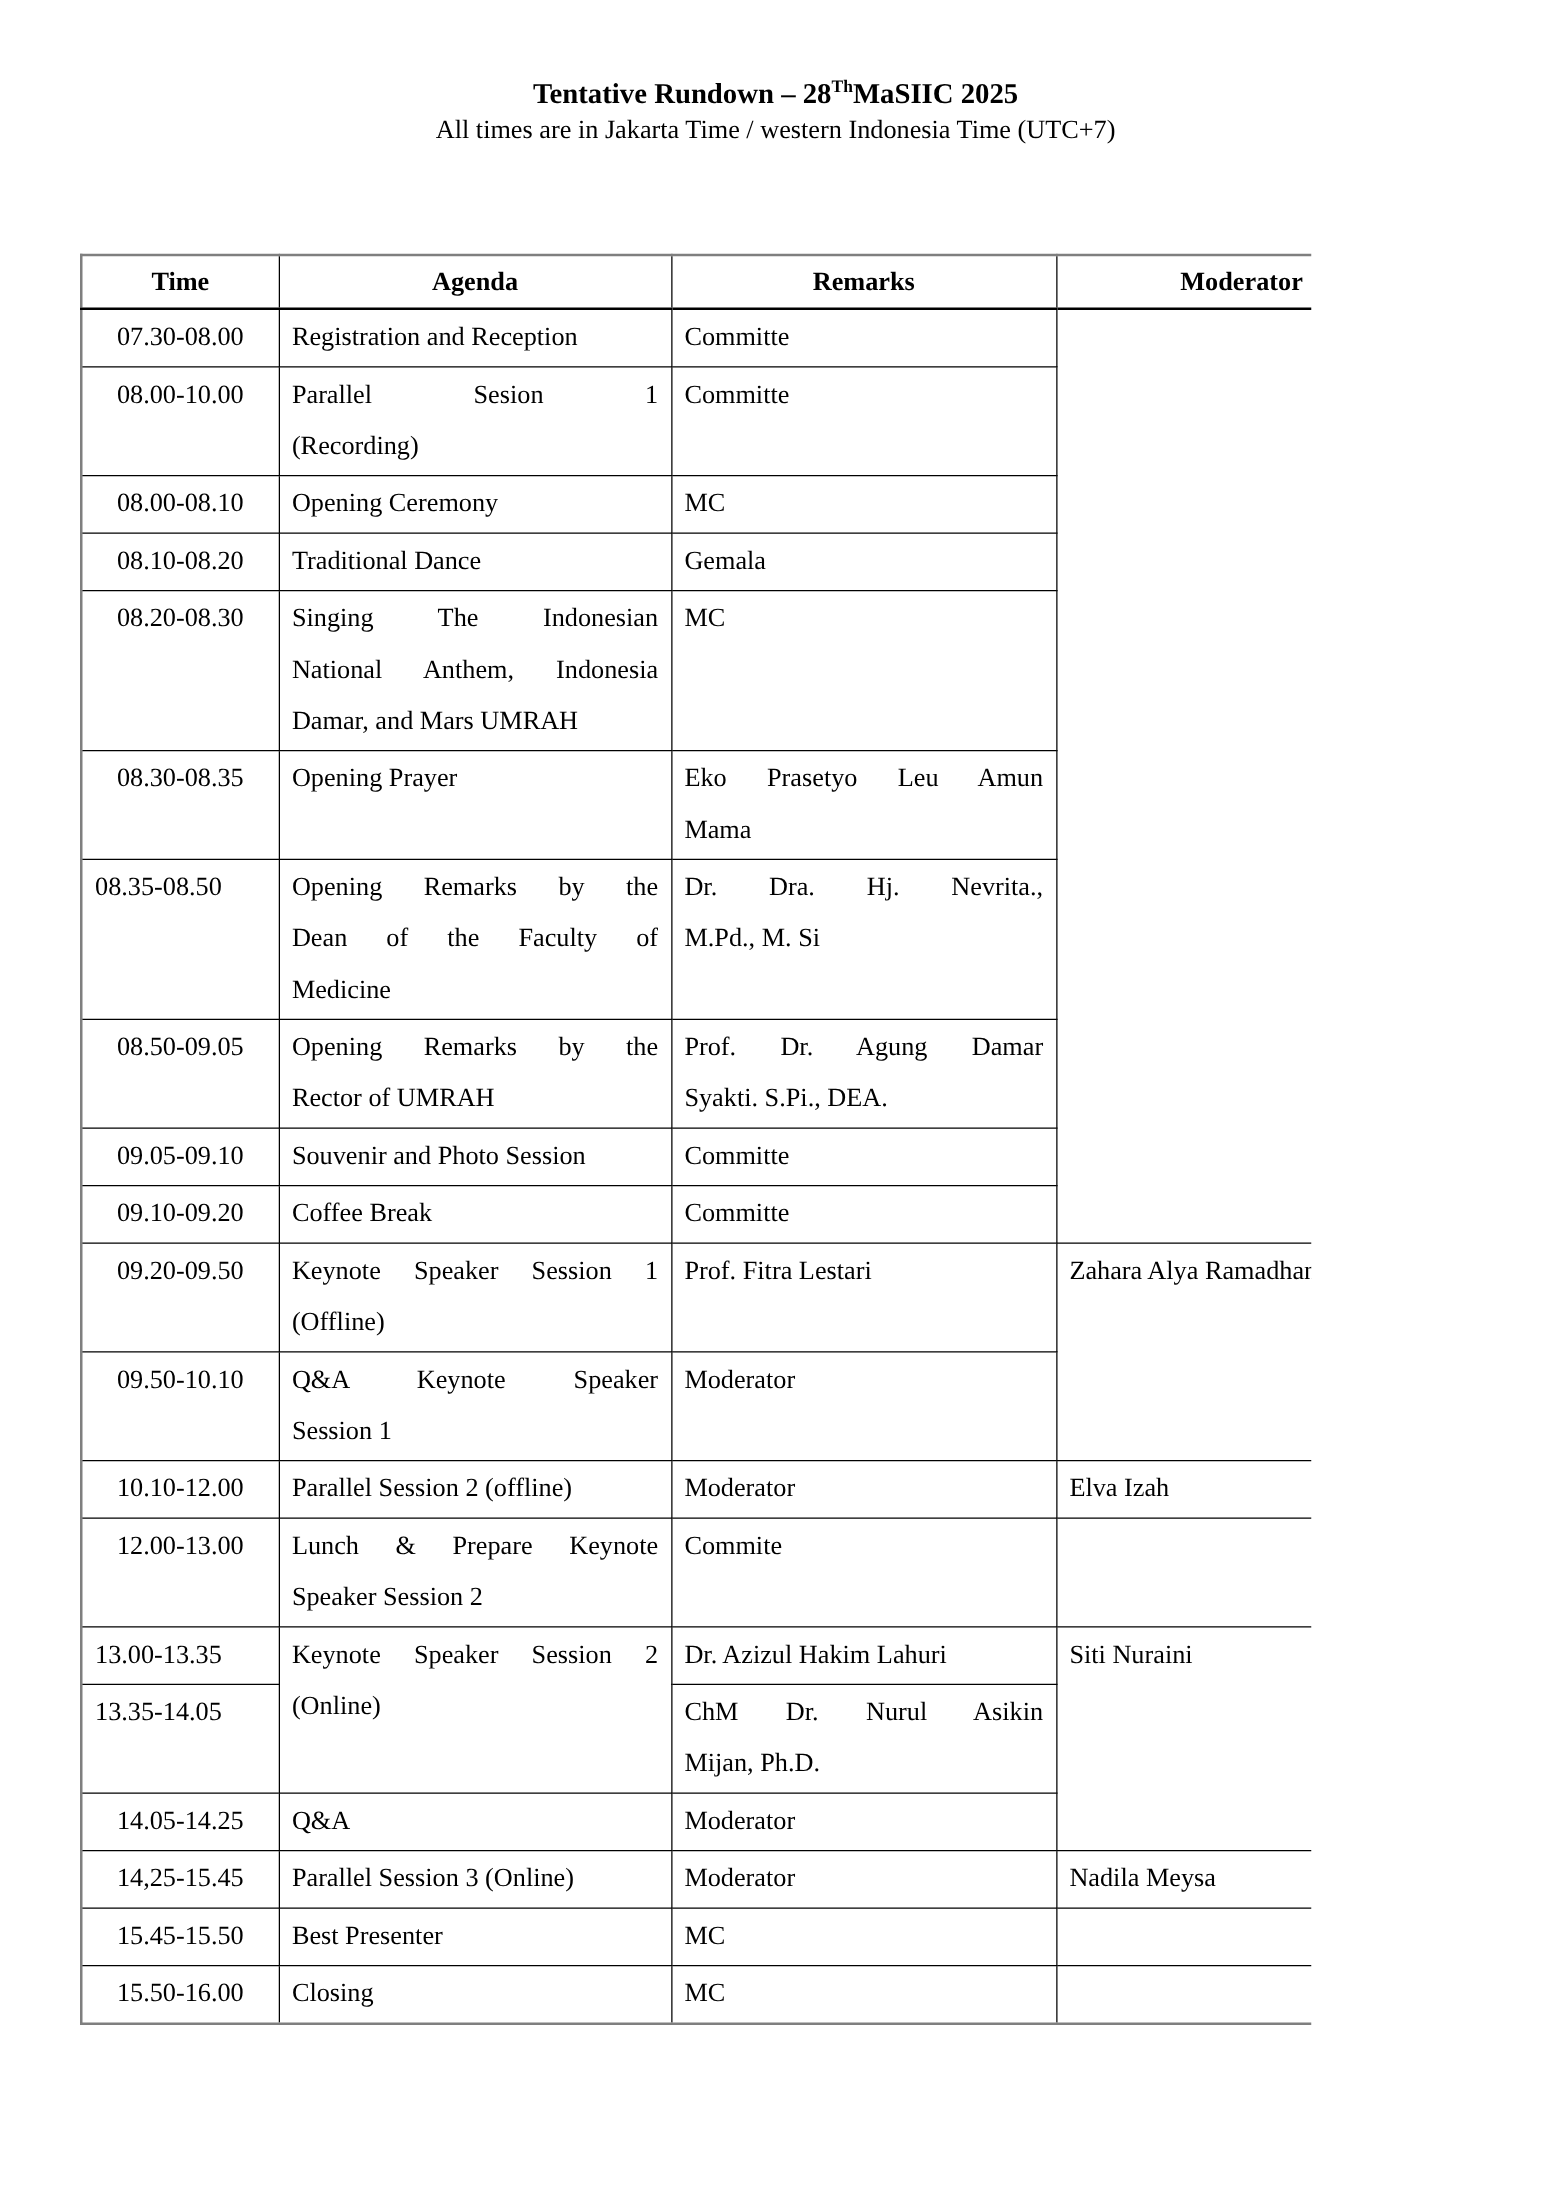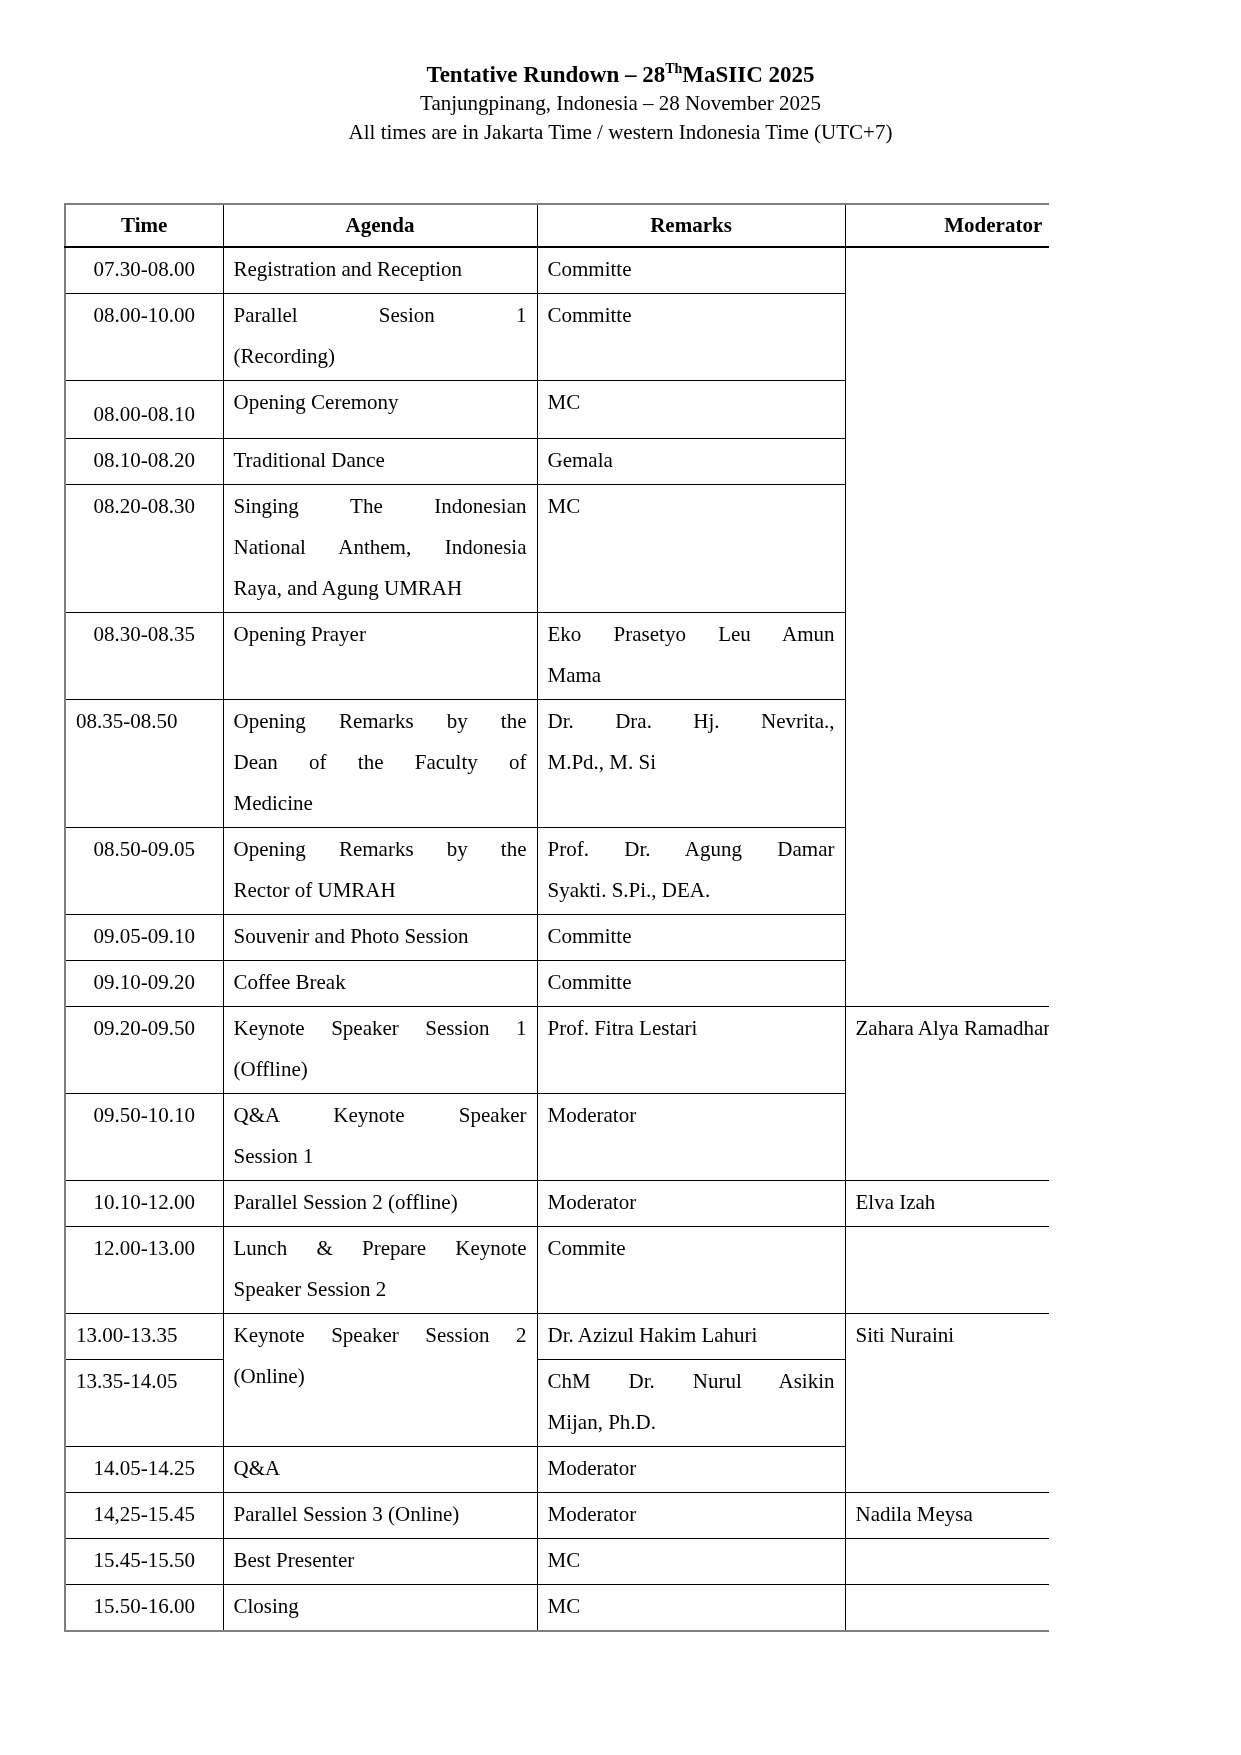--- a/index.html
+++ b/index.html
@@ -76,21 +76,20 @@
     text-align-last: justify;
   }
 </style>
 </head>
 <body>
 
 <div class="page">
 
   <div class="doc-header">
     <div class="doc-title"><span>Tentative Rundown – 28</span><sup>Th</sup><span>MaSIIC 2025</span></div>
-    <div class="doc-sub">Tanjungpinang, Indonesia – 28 November 2025</div>
     <div class="doc-sub">All times are in Jakarta Time / western Indonesia Time (UTC+7)</div>
   </div>
 
   <table class="rundown">
     <colgroup>
       <col style="width:158px">
       <col style="width:314px">
       <col style="width:308px">
       <col style="width:297px">
     </colgroup>
@@ -122,21 +121,21 @@
           <td>
             <div class="ln j">Parallel Sesion 1</div>
             <div class="ln">(Recording)</div>
           </td>
           <td>
             <div class="ln">Committe</div>
           </td>
         </tr>
         <tr>
           <td class="c-time">
-            <div class="ln" style="text-align: center; margin-top: 12px;">08.00-08.10</div>
+            <div class="ln" style="text-align: center;">08.00-08.10</div>
           </td>
           <td>
             <div class="ln">Opening Ceremony</div>
           </td>
           <td>
             <div class="ln">MC</div>
           </td>
         </tr>
         <tr>
           <td class="c-time">
@@ -149,21 +148,21 @@
             <div class="ln">Gemala</div>
           </td>
         </tr>
         <tr>
           <td class="c-time">
             <div class="ln" style="text-align: center;">08.20-08.30</div>
           </td>
           <td>
             <div class="ln j">Singing The Indonesian</div>
             <div class="ln j">National Anthem, Indonesia</div>
-            <div class="ln">Raya, and Agung UMRAH</div>
+            <div class="ln">Damar, and Mars UMRAH</div>
           </td>
           <td>
             <div class="ln">MC</div>
           </td>
         </tr>
         <tr>
           <td class="c-time">
             <div class="ln" style="text-align: center;">08.30-08.35</div>
           </td>
           <td>

